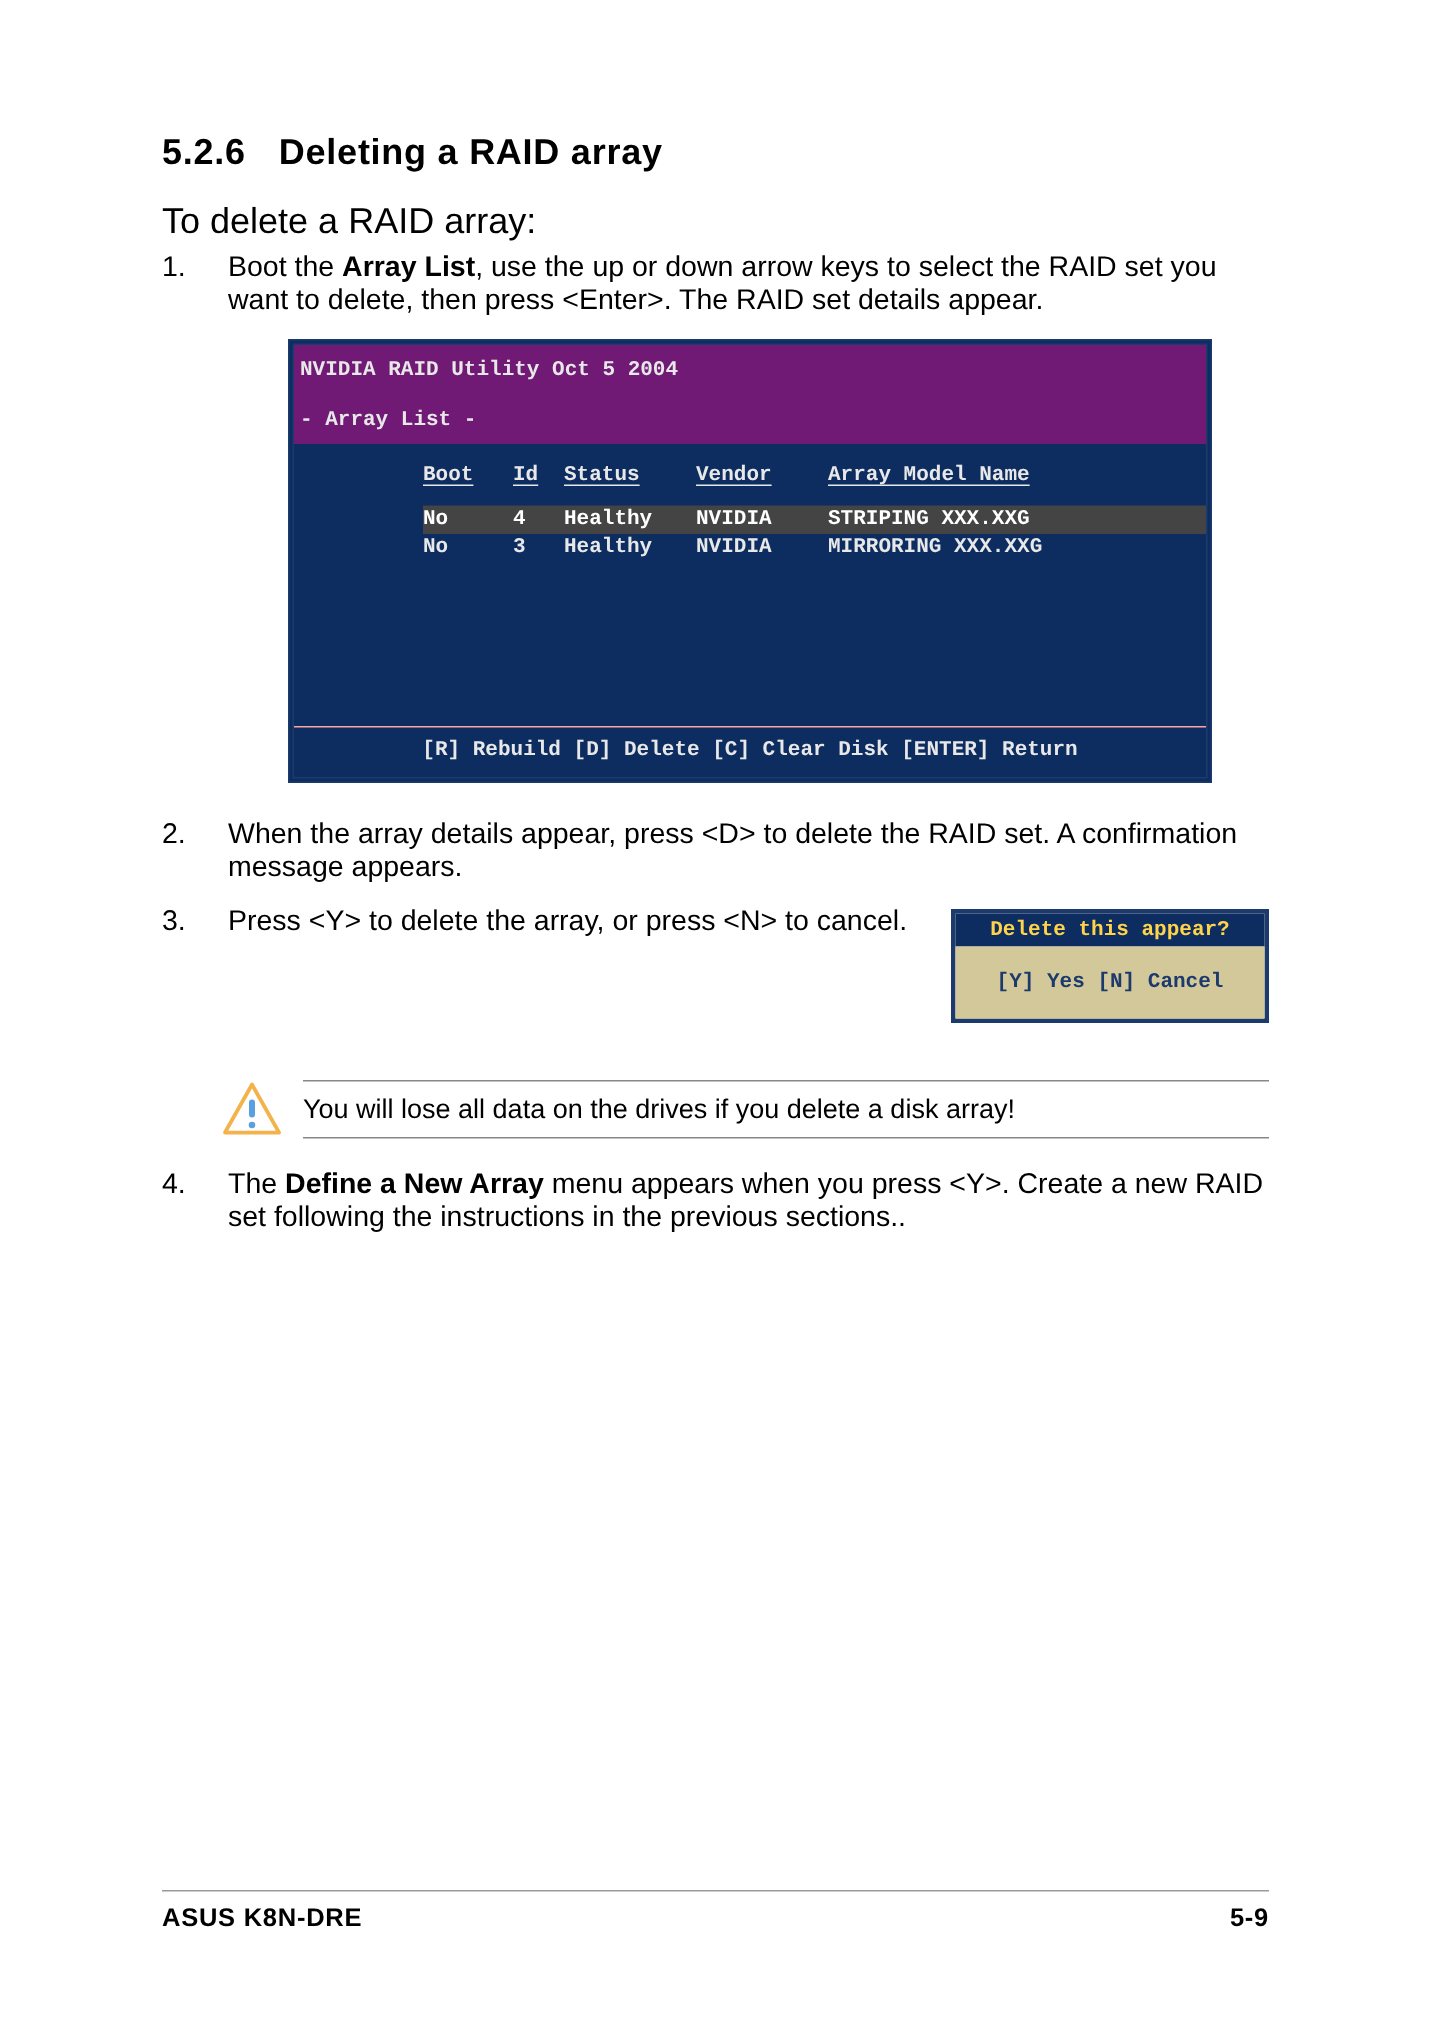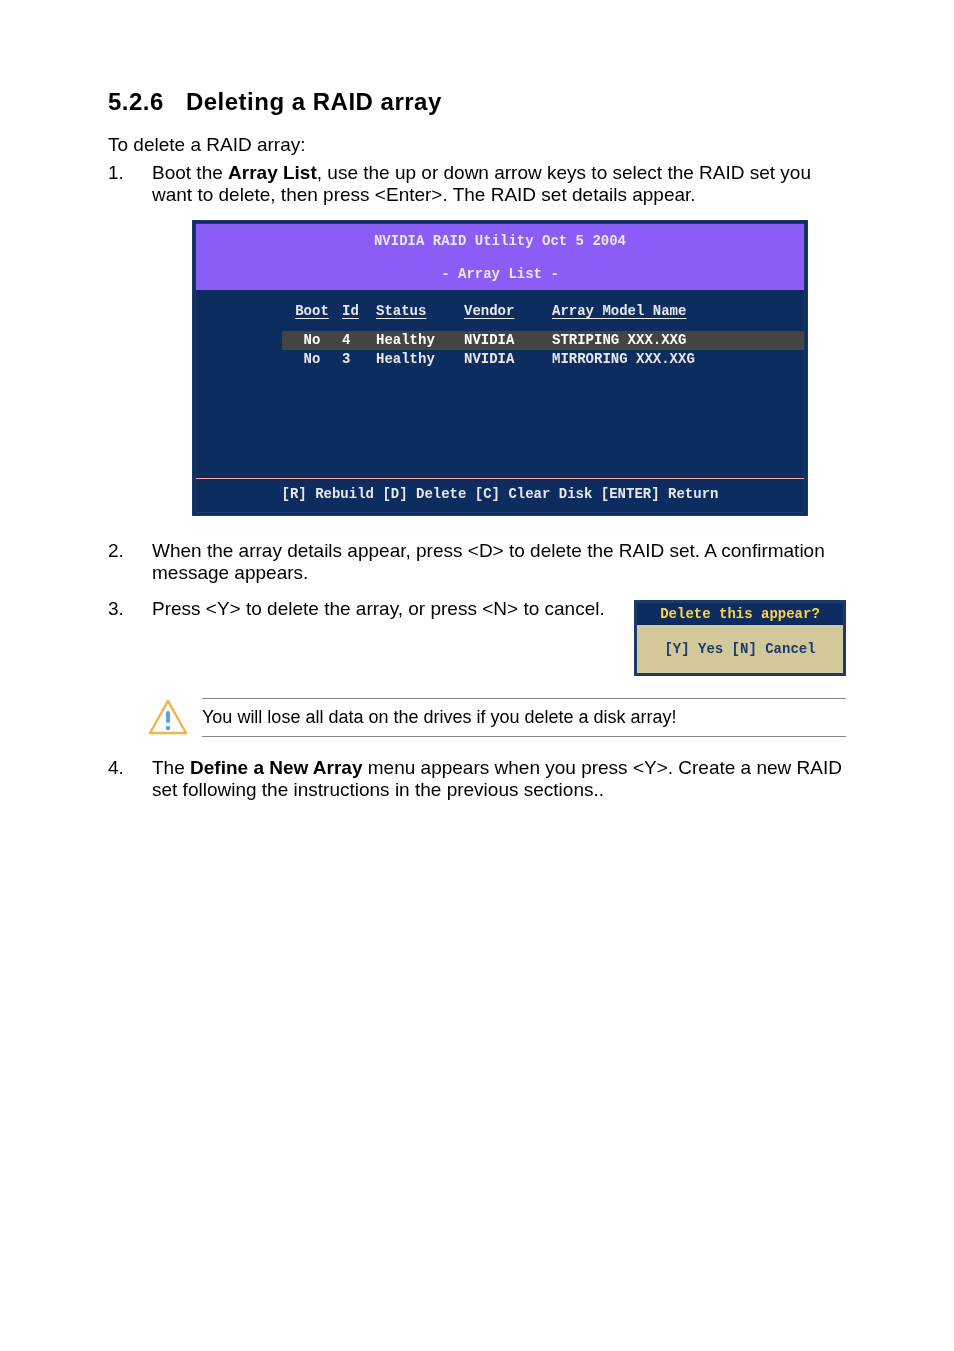--- a/index.html
+++ b/index.html
@@ -15,21 +15,21 @@
 
   h2.section-title {
     font-size: 24px;
     font-weight: 900;
     letter-spacing: 0.5px;
     margin-bottom: 18px;
   }
   h2.section-title .num { margin-right: 22px; }
 
   p.intro {
-    font-size: 19px;
+    font-size: 24px;
     margin-bottom: 6px;
     margin-top: 12px;
   }
 
   ol.steps {
     list-style: none;
     counter-reset: step;
     font-size: 19px;
   }
   ol.steps > li {
@@ -50,35 +50,35 @@
     margin: 14px 0 24px 40px;
     width: 616px;
     border: 4px double #1d3a6d;
     background: #0d2d60;
     font-family: "Courier New", monospace;
     font-size: 14px;
     color: #e8e8e8;
     line-height: 1.35;
   }
   .terminal-header {
-    background: #8b5cf6;
-    text-align: center;
+    background: #701a75;
+    text-align: left;
     padding: 8px 4px 6px 4px;
     font-weight: bold;
   }
   .terminal-header .sub { display: block; margin-top: 14px; font-weight: bold; }
   .terminal-body {
     background: #0d2d60;
     padding: 12px 0 110px 86px;
     position: relative;
   }
   .thead { display:flex; font-weight:bold; margin-bottom:10px;}
   .thead span { display:inline-block; }
   .thead .u { text-decoration: underline; text-underline-offset:3px;}
-  .col-boot{width:60px;text-align:center;}
+  .col-boot{width:60px;}
   .col-id{width:34px;}
   .col-status{width:88px;}
   .col-vendor{width:88px;}
   .col-model{width:220px;}
   .trow { display:flex; }
   .trow .col-boot,.trow .col-id,.trow .col-status,.trow .col-vendor,.trow .col-model{font-weight:bold;}
   .trow.selected { background:#444; color:#fff; }
   .terminal-footer {
     background:#0d2d60;
     color:#e8e8e8;
@@ -96,21 +96,21 @@
     font-size:14px;
     font-weight:bold;
     width:212px;
     margin-left:16px;
     margin-top:2px;
   }
   .confirm-head { background:#0d2d60; color:#ffd34a; text-align:center; padding:3px 5px;}
   .confirm-body { background:#d3c89a; color:#1d3a6d; text-align:center; padding:16px 5px;}
 
   
-  .note-wrap { margin: 22px 0 20px 40px; display:flex; align-items:center; }
+  .note-wrap { margin: 38px 0 20px 40px; display:flex; align-items:center; }
   .note-icon {
     width:40px; height:38px; position:relative; flex-shrink:0; margin-right:14px;
   }
   .note-icon svg { width:40px; height:38px; display:block;}
   .note-text {
     border-top:1px solid #888;
     border-bottom:1px solid #888;
     padding:8px 0;
     font-size:18px;
     flex:1;
@@ -202,14 +202,18 @@
     <div class="note-text">You will lose all data on the drives if you delete a disk array!</div>
   </div>
 
   <ol class="steps">
     <li>
       <span class="num">4.</span>
       <span>The </span><span class="bold">Define a New Array</span><span> menu appears when you press &lt;Y&gt;. Create a new RAID set following the instructions in the previous sections..</span>
     </li>
   </ol>
 
+  <div class="page-footer">
+    <span>ASUS K8N-DRE</span>
+    <span>5-9</span>
+  </div>
 
 </div>
 
 </body></html>

